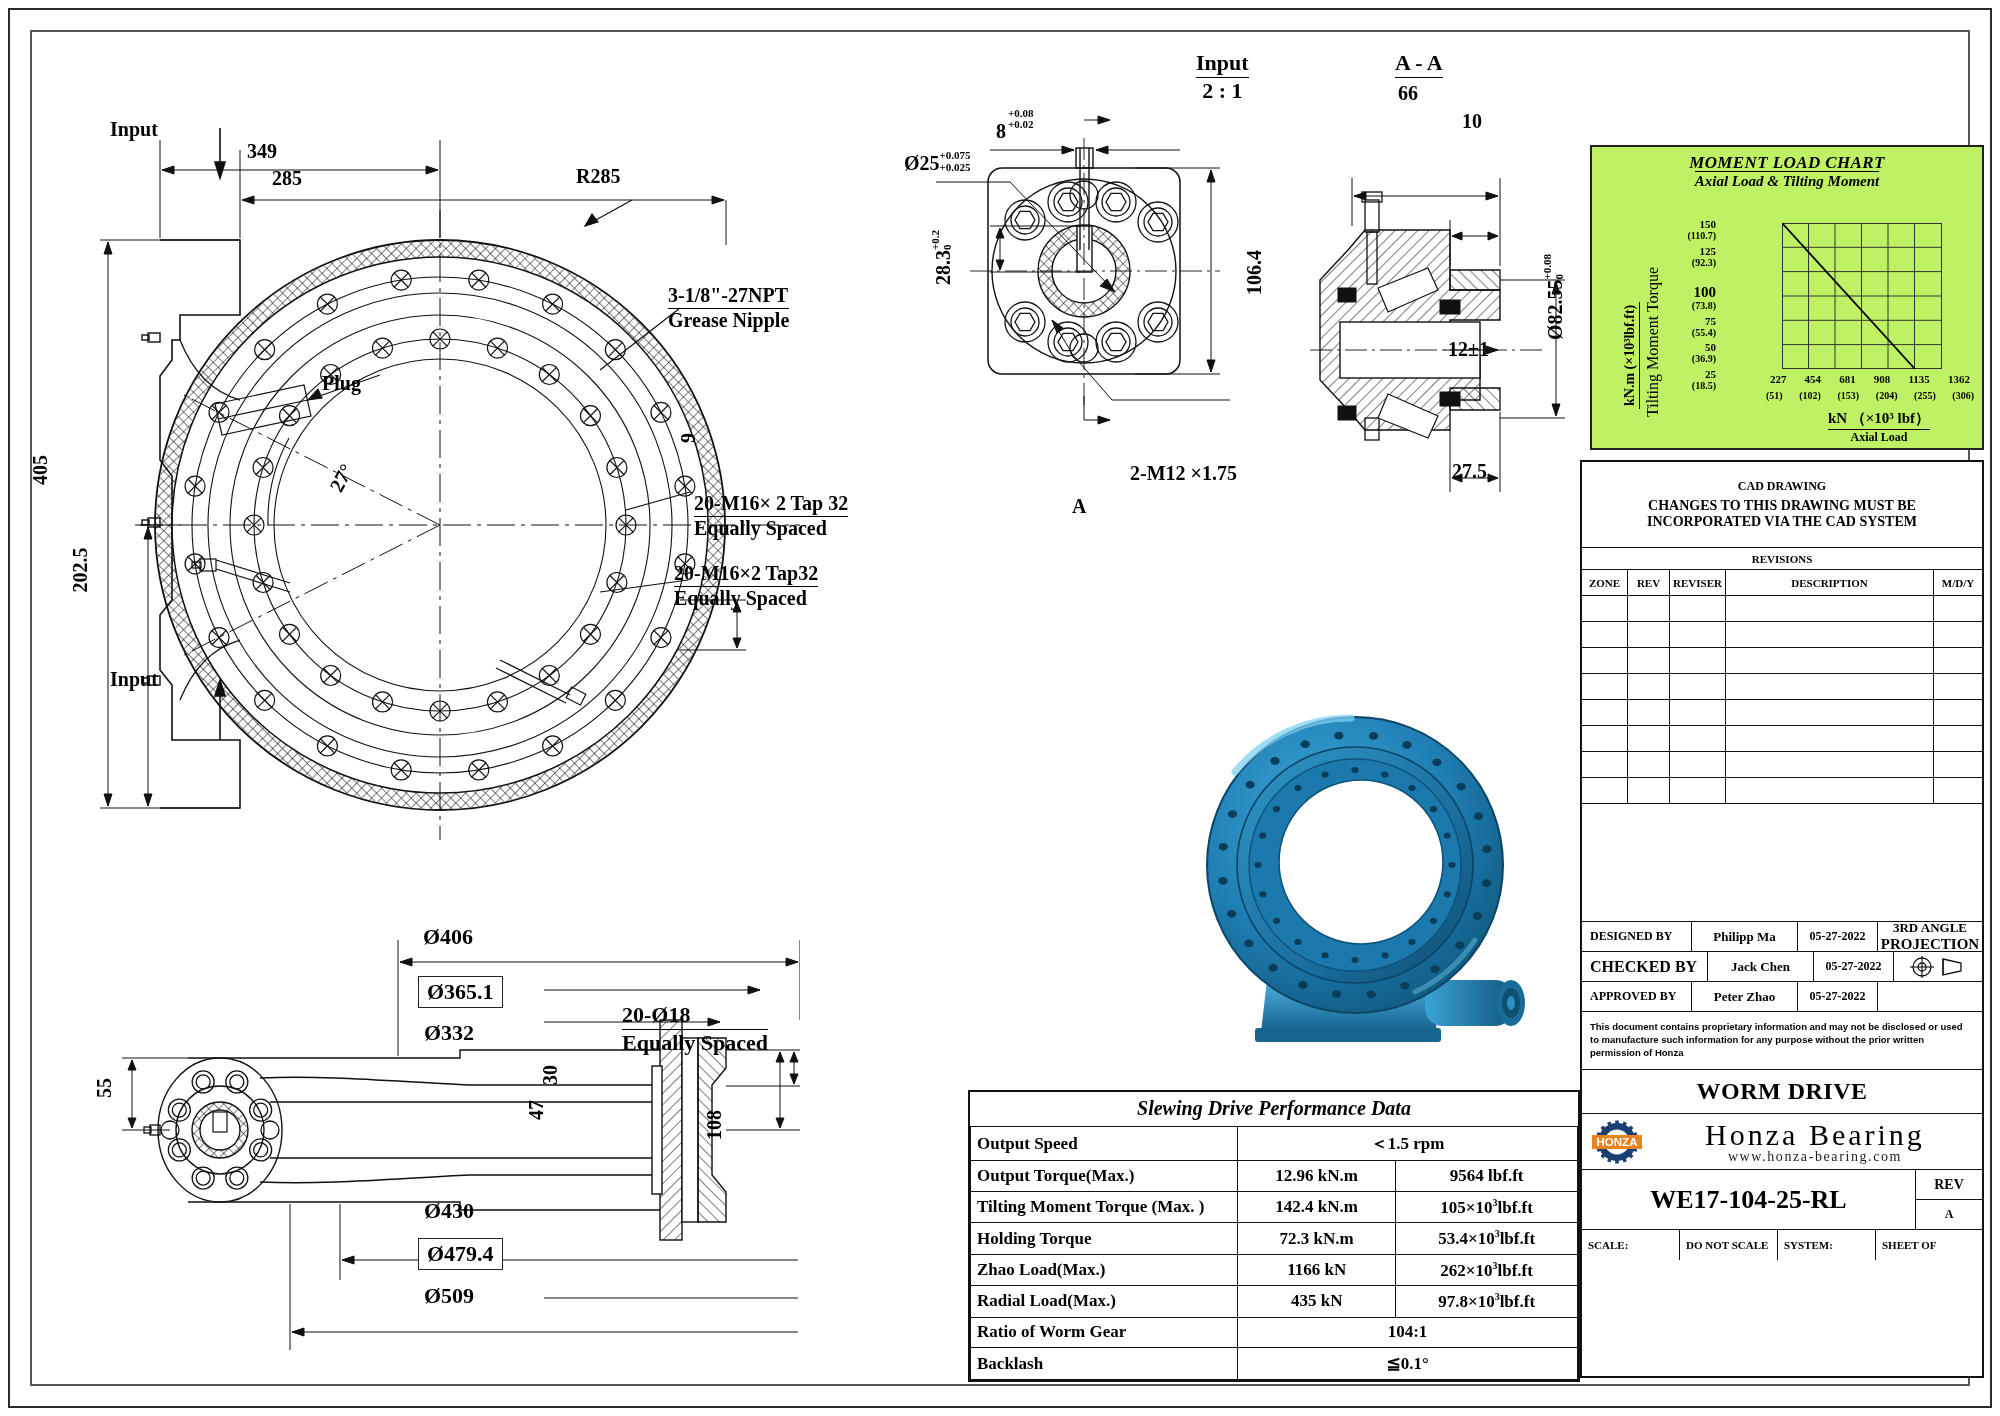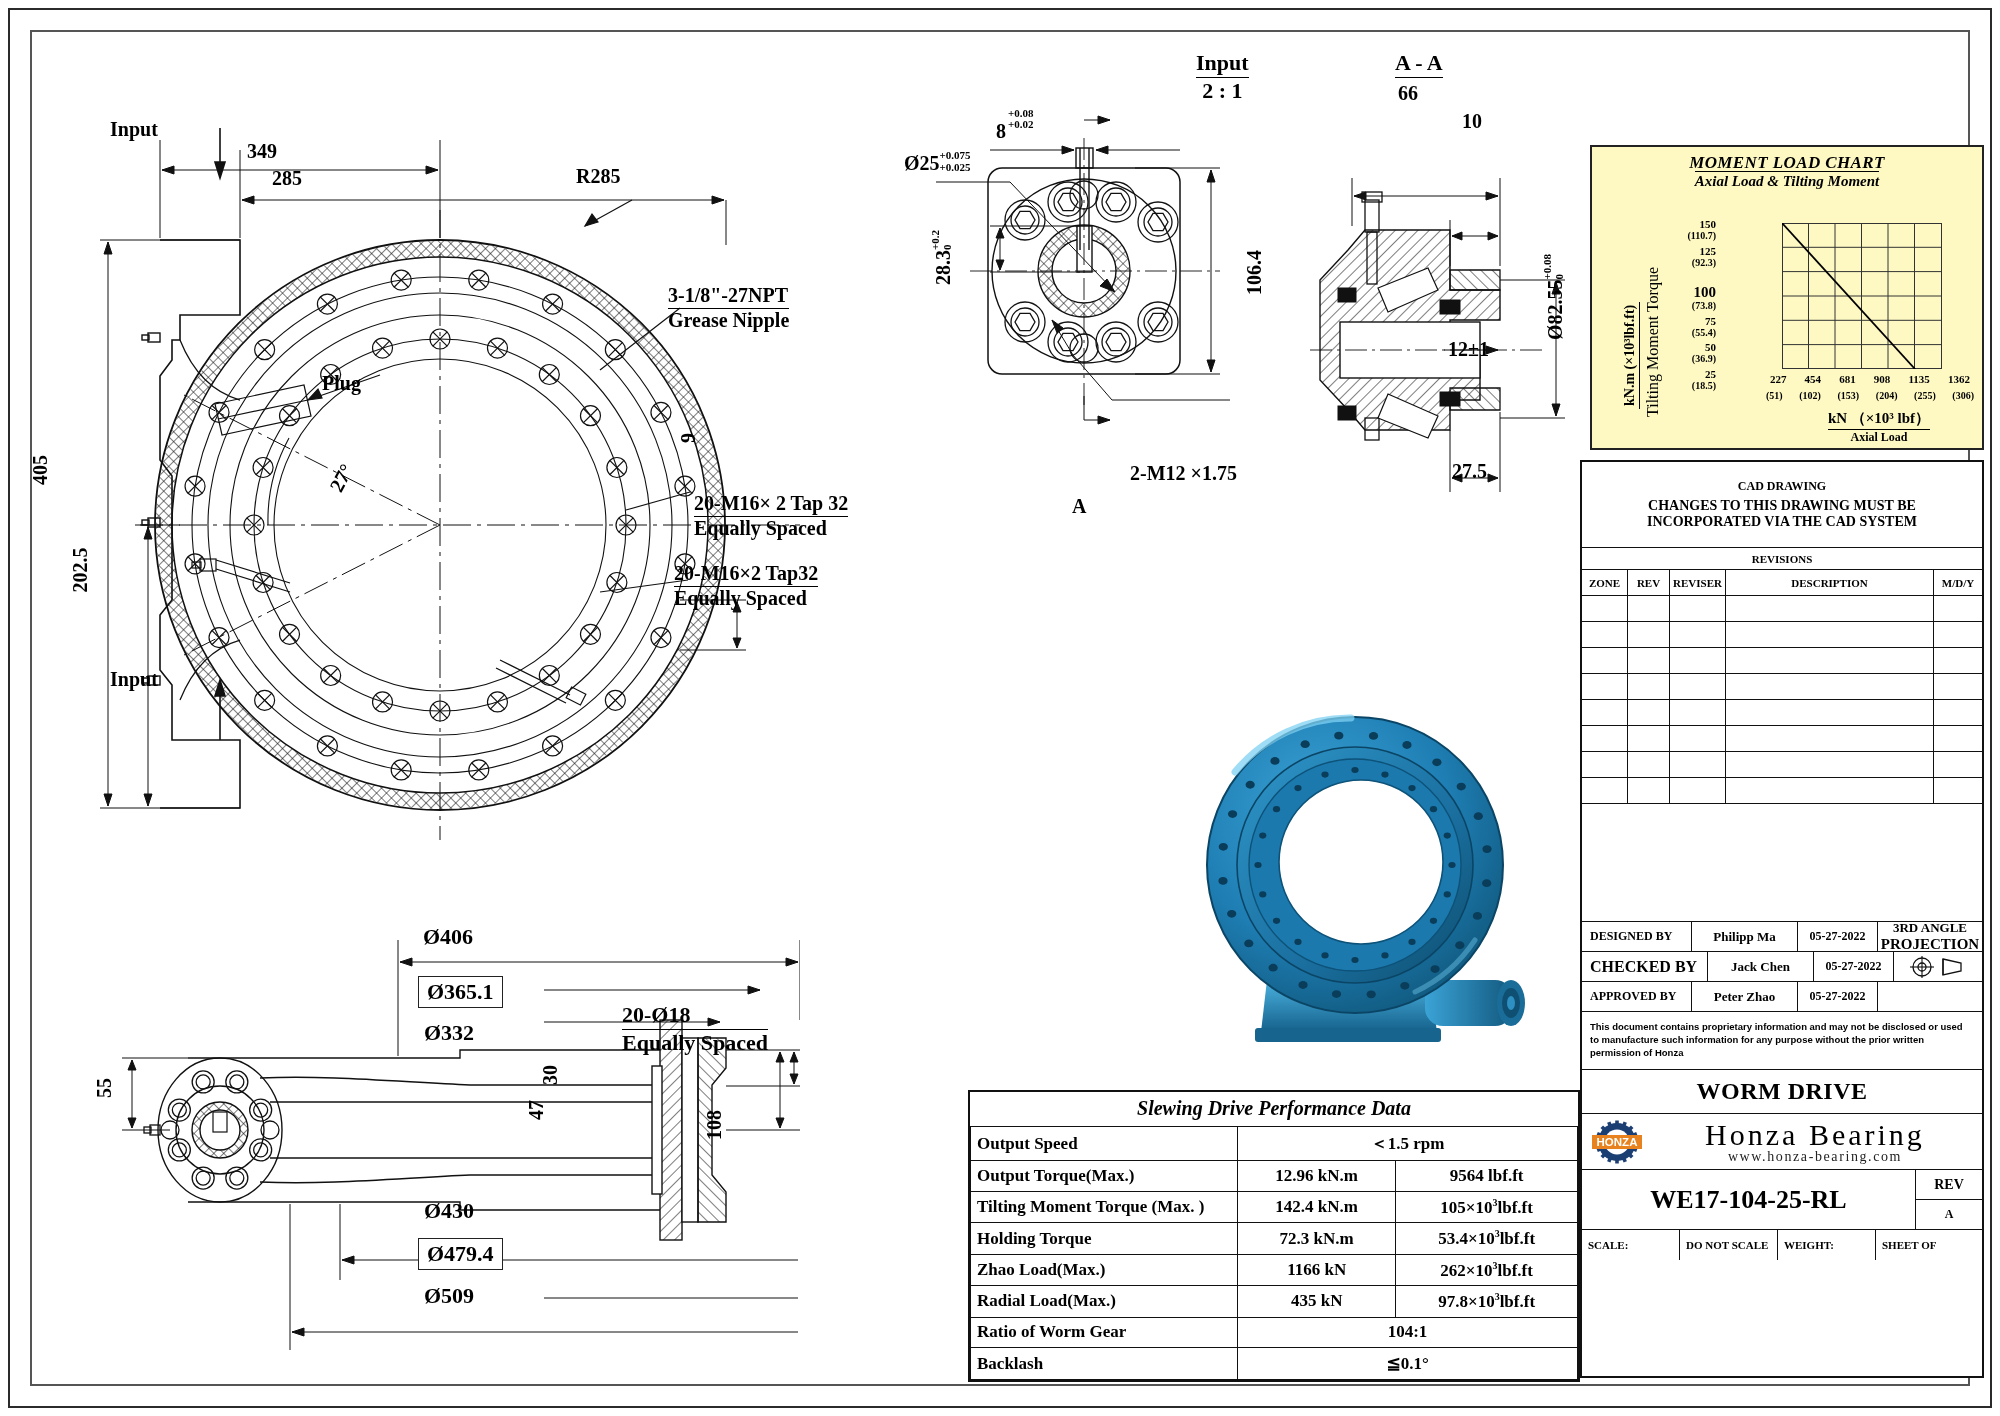--- a/index.html
+++ b/index.html
@@ -25,21 +25,21 @@
   .t24 { font-size:24px; }
   .t26 { font-size:26px; }
   .vert { transform-origin:left top; }
   .ul { border-bottom:1.6px solid #000; padding-bottom:1px; }
   .center { text-align:center; }
 
   
   .boxline { border:1.5px solid #222; }
 
   
-  #moment-chart-box { position:absolute; left:1590px; top:145px; width:394px; height:305px; border:2px solid #222; background:#fef9c3; }
+  #moment-chart-box { position:absolute; left:1590px; top:145px; width:394px; height:305px; border:2px solid #222; background:#bef264; }
   .mc-title { text-align:center; font-style:italic; font-weight:bold; font-size:17px; padding-top:6px; letter-spacing:.4px; }
   .mc-sub { text-align:center; font-style:italic; font-weight:bold; font-size:15px; border-top:1.4px solid #000; display:inline-block; padding-top:1px; }
   .mc-grid { position:absolute; left:190px; top:76px; width:160px; height:146px; }
 
   
   #title-block { position:absolute; left:1580px; top:460px; width:404px; height:918px; border:2px solid #111; background:#fff; }
   .tb-row { border-bottom:1.5px solid #111; display:flex; }
   .tb-cell { border-right:1.5px solid #111; display:flex; align-items:center; justify-content:center; text-align:center; }
   .tb-cell:last-child { border-right:none; }
 
@@ -1002,21 +1002,21 @@
         </div>
         <div style="flex:1; display:flex; align-items:center; justify-content:center;">
           <span class="dtxt t16">A</span>
         </div>
       </div>
     </div>
 
     <div class="tb-row" style="height:30px; border-bottom:none;">
       <div class="tb-cell dtxt" style="width:98px; font-size:11px; justify-content:flex-start; padding-left:6px;">SCALE:</div>
       <div class="tb-cell dtxt" style="width:98px; font-size:11px; justify-content:flex-start; padding-left:6px;">DO NOT SCALE</div>
-      <div class="tb-cell dtxt" style="width:98px; font-size:11px; justify-content:flex-start; padding-left:6px;">WEIGHT:</div>
+      <div class="tb-cell dtxt" style="width:98px; font-size:11px; justify-content:flex-start; padding-left:6px;">SYSTEM:</div>
       <div class="tb-cell dtxt" style="flex:1; font-size:11px; justify-content:flex-start; padding-left:6px;">SHEET OF</div>
     </div>
   </div>
 
   <div id="perf-table">
     <table>
       <tbody id="perf-body">
           <tr>
             <td class="cap" colspan="3">Slewing Drive Performance Data</td>
           </tr>

